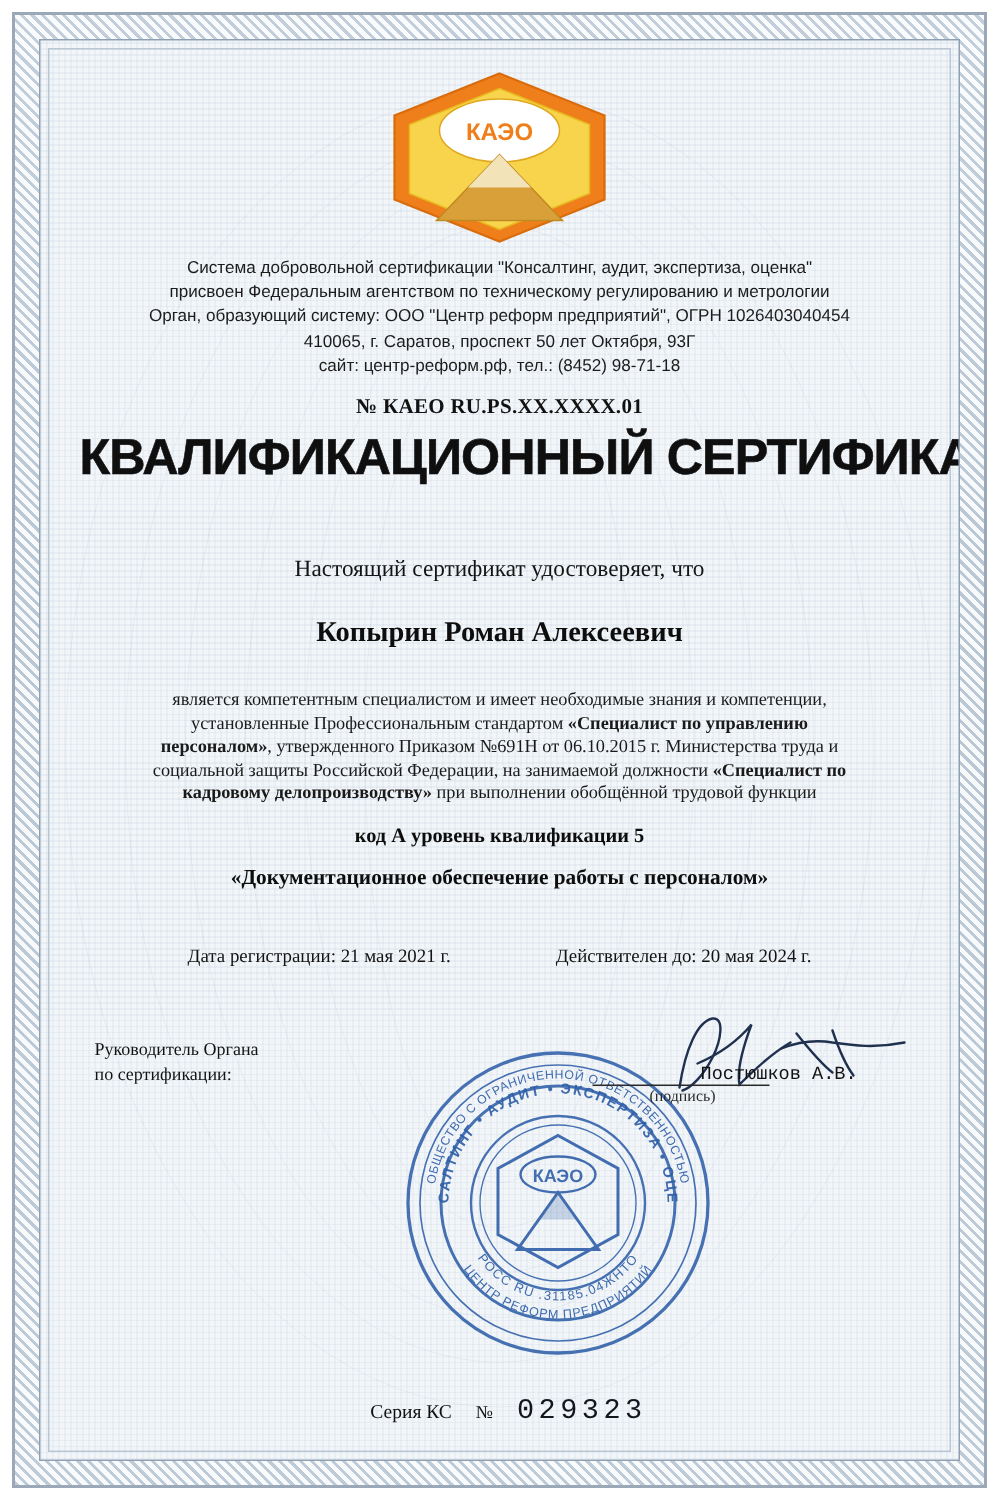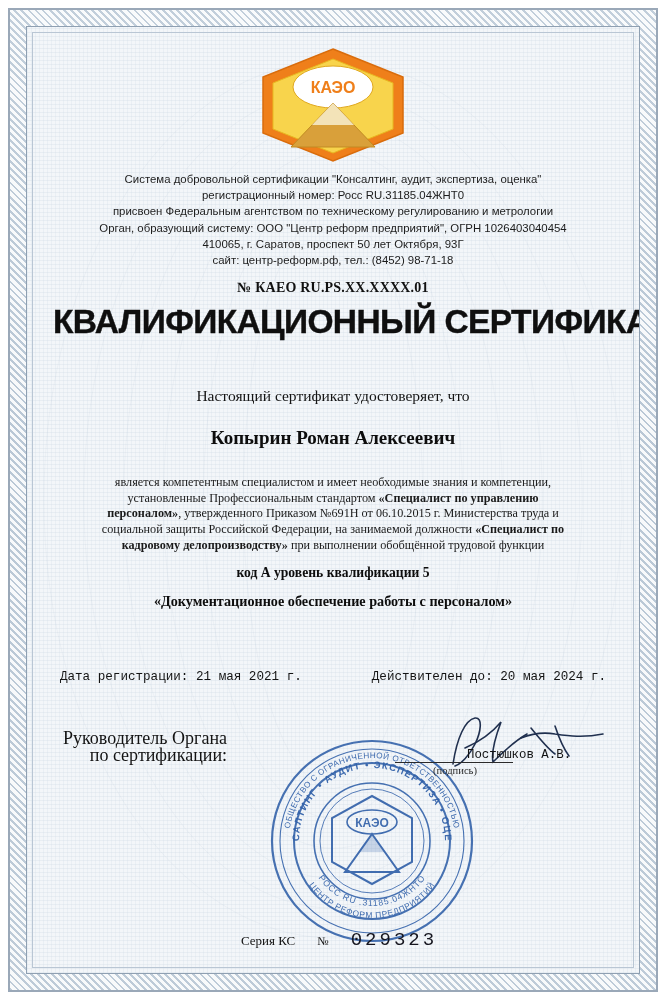--- a/index.html
+++ b/index.html
@@ -150,42 +150,41 @@
   }
   .func-line {
     margin-top: 12px;
     font-size: 14.2px;
     font-weight: bold;
     color: #0d0d0d;
   }
 
   
   .dates {
-    margin-top: 60px;
+    margin-top: 36px;
     display: flex;
     justify-content: center;
     gap: 70px;
     font-size: 12.6px;
     color: #131313;
-    font-family: Liberation Mono, monospace;
   }
   .dates .d-val { font-weight: normal; }
 
   
   .sign-area {
     position: relative;
     margin-top: 46px;
     height: 230px;
   }
   .sign-left {
     position: absolute;
     left: 10px;
     top: 0;
-    text-align: right;
-    font-size: 18px;
+    text-align: left;
+    font-size: 12px;
     line-height: 17px;
     color: #131313;
   }
   .sign-right {
     position: absolute;
     right: 8px;
     top: 18px;
     text-align: left;
     width: 210px;
     font-size: 12.4px;
@@ -234,21 +233,21 @@
   }
 
   
   .serial {
     position: absolute;
     left: 0; right: 0;
     bottom: 22px;
     display: flex;
     justify-content: center;
     align-items: baseline;
-    gap: 22px;
+    gap: 16px;
     font-size: 13px;
     color: #111;
     padding-left: 12px;
   }
   .serial .no-sign { font-size: 12px; }
   .serial .digits {
     font-family: "Liberation Mono", monospace;
     font-size: 19px;
     letter-spacing: 3px;
     color: #15151f;
@@ -284,21 +283,20 @@
           <ellipse cx="80" cy="42" rx="40" ry="21" fill="#ffffff" stroke="#e0a820" stroke-width="1"></ellipse>
           <text x="80" y="48" text-anchor="middle" font-family="Liberation Sans, sans-serif" font-size="16" font-weight="bold" fill="#ef7f1a">КАЭО</text>
 
           <polygon points="80,58 122,102 38,102" fill="#d9a03a" stroke="#c08a22" stroke-width="1"></polygon>
           <polygon points="80,58 101,80 59,80" fill="#f3e3b8"></polygon>
         </svg>
       </div>
 
       <div class="header-lines">
         <div class="ln">Система добровольной сертификации "Консалтинг, аудит, экспертиза, оценка"</div>
-        <div class="ln">регистрационный номер: Росс RU.31185.04ЖНТ0</div>
         <div class="ln">присвоен Федеральным агентством по техническому регулированию и метрологии</div>
         <div class="ln">Орган, образующий систему: ООО "Центр реформ предприятий", ОГРН 1026403040454</div>
         <div class="ln">410065, г. Саратов, проспект 50 лет Октября, 93Г</div>
         <div class="ln">сайт: центр-реформ.рф, тел.: (8452) 98-71-18</div>
       </div>
 
       <div class="cert-number">№ КАЕО RU.PS.XX.XXXX.01</div>
 
       <div class="big-title">КВАЛИФИКАЦИОННЫЙ СЕРТИФИКАТ</div>
 

